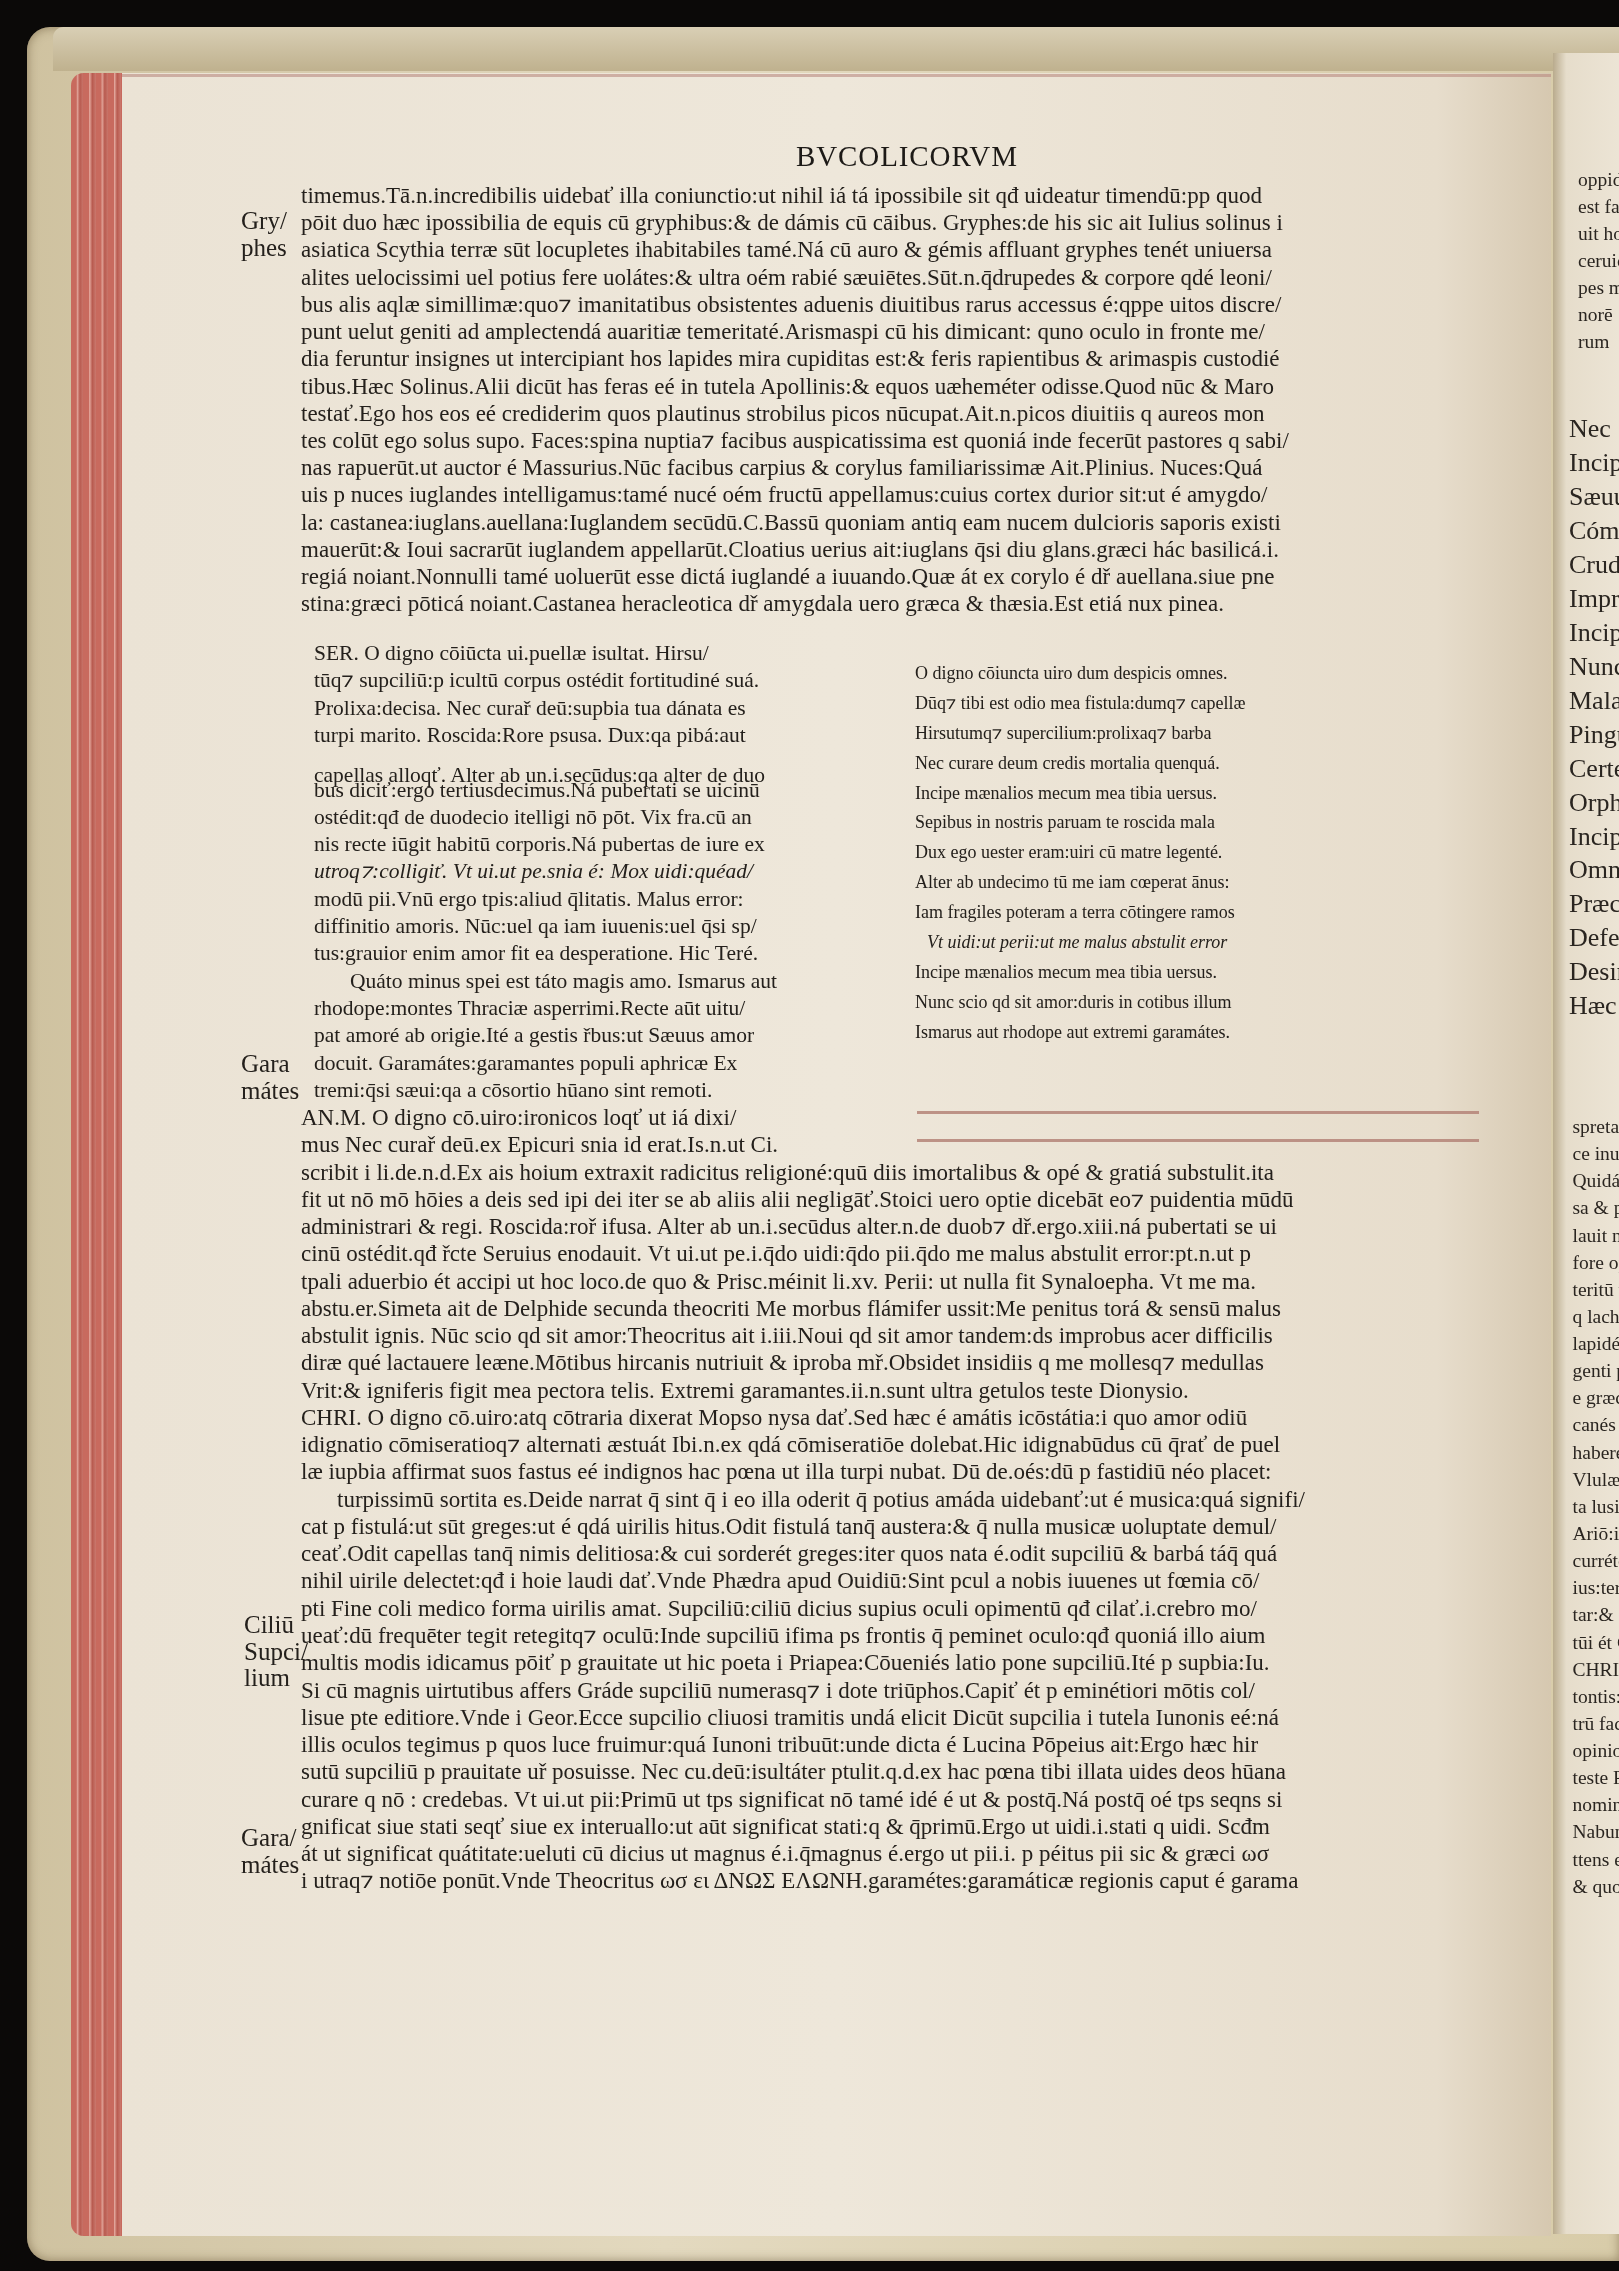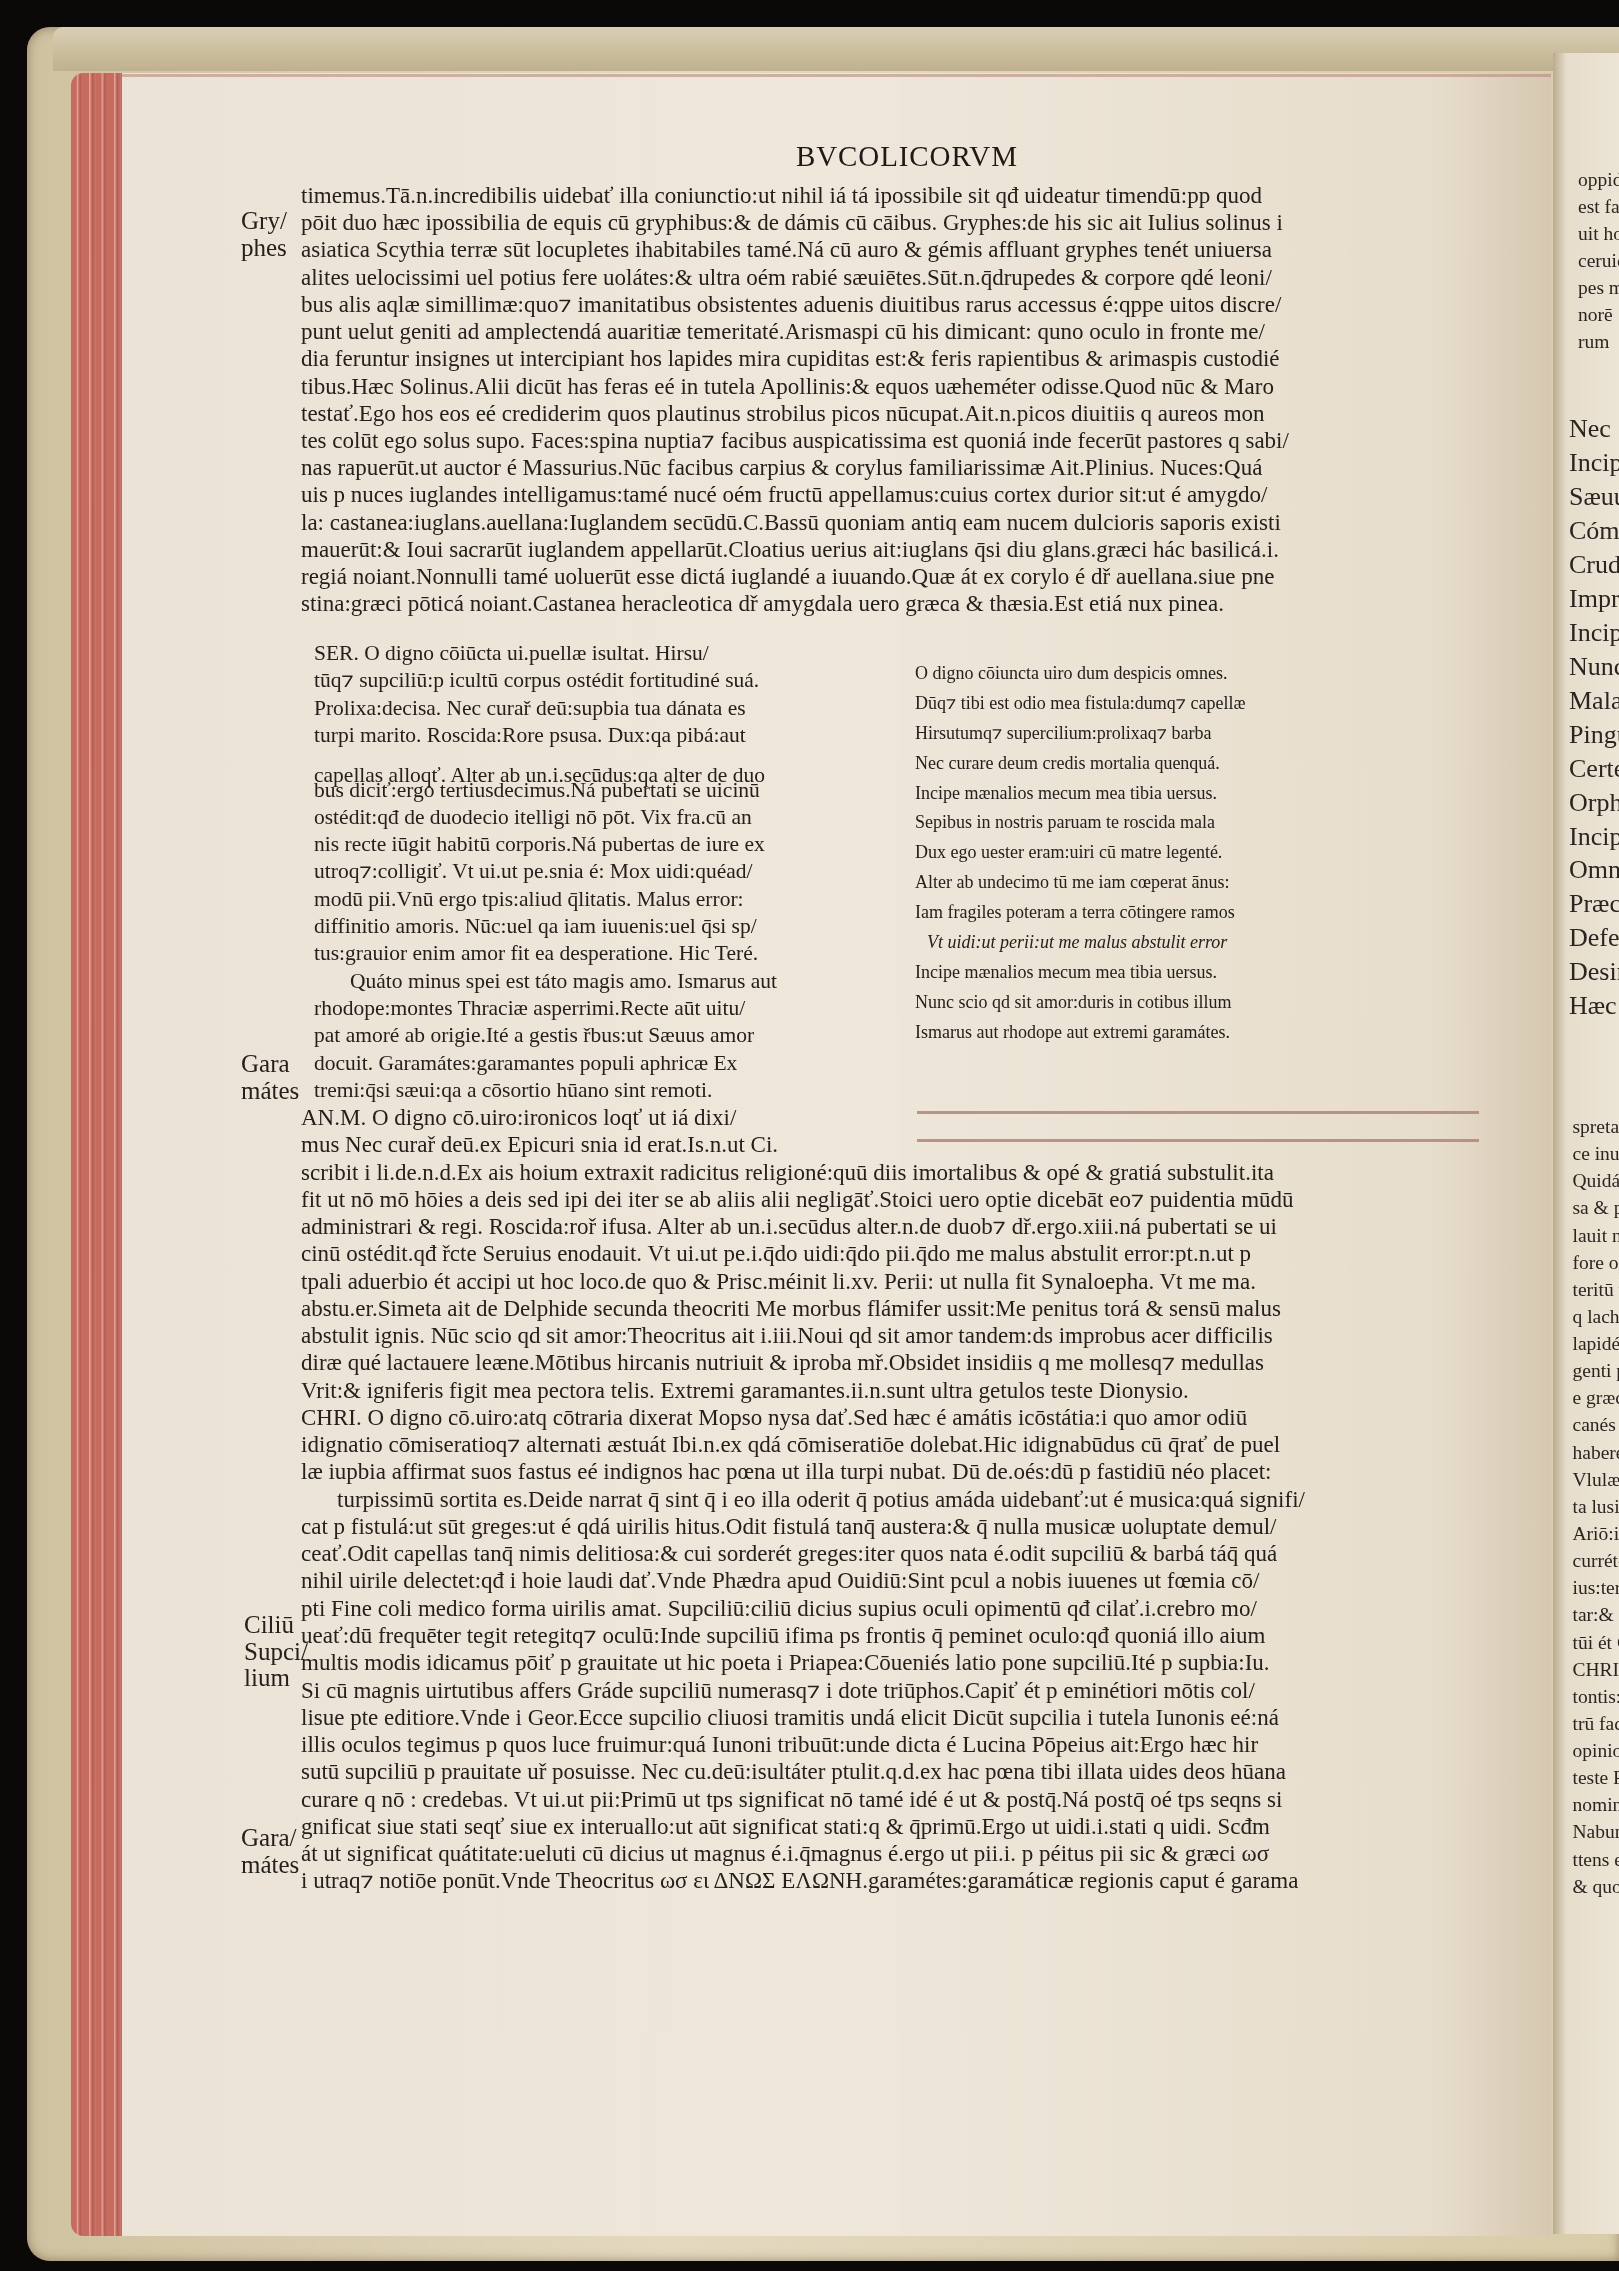--- a/index.html
+++ b/index.html
@@ -60,21 +60,21 @@
 
 <div id="left-block" style="position:absolute;left:314px;top:640px;width:585px;">
     <div class="txt left-line" style="position: absolute; left: 0px; top: 0px;">  SER.   O digno cōiūcta ui.puellæ isultat.  Hirsu/</div>
     <div class="txt left-line" style="position: absolute; left: 0px; top: 27px;">tūq⁊ supciliū:p icultū corpus ostédit fortitudiné suá.</div>
     <div class="txt left-line" style="position: absolute; left: 0px; top: 55px;">  Prolixa:decisa.   Nec curař deū:supbia tua dánata es</div>
     <div class="txt left-line" style="position: absolute; left: 0px; top: 82px;">turpi marito. Roscida:Rore psusa. Dux:qa pibá:aut</div>
     <div class="txt left-line" style="position: absolute; left: 0px; top: 122px;">capellas alloqť.  Alter ab un.i.secūdus:qa alter de duo</div>
     <div class="txt left-line" style="position: absolute; left: 0px; top: 137px;">bus diciť:ergo tertiusdecimus.Ná pubertati se uicinū</div>
     <div class="txt left-line" style="position: absolute; left: 0px; top: 164px;">ostédit:qđ de duodecio itelligi nō pōt.  Vix fra.cū an</div>
     <div class="txt left-line" style="position: absolute; left: 0px; top: 191px;">nis recte iūgit habitū corporis.Ná pubertas de iure ex</div>
-    <div class="txt left-line" style="position: absolute; left: 0px; top: 218px;">utroq⁊:colligiť.  Vt ui.ut pe.snia é: Mox uidi:quéad/</div>
+    <div class="txt left-line" style="position: absolute; left: 0px; top: 218px; font-style: italic;">utroq⁊:colligiť.  Vt ui.ut pe.snia é: Mox uidi:quéad/</div>
     <div class="txt left-line" style="position: absolute; left: 0px; top: 246px;">modū pii.Vnū ergo tpis:aliud q̄litatis.  Malus error:</div>
     <div class="txt left-line" style="position: absolute; left: 0px; top: 273px;">diffinitio amoris.  Nūc:uel qa iam iuuenis:uel q̄si sp/</div>
     <div class="txt left-line" style="position: absolute; left: 0px; top: 300px;">tus:grauior enim amor fit ea desperatione. Hic Teré.</div>
     <div class="txt left-line" style="position: absolute; left: 0px; top: 328px; margin-left: 36px;">Quáto minus spei est táto magis amo.  Ismarus aut</div>
     <div class="txt left-line" style="position: absolute; left: 0px; top: 355px;">rhodope:montes Thraciæ asperrimi.Recte aūt uitu/</div>
     <div class="txt left-line" style="position: absolute; left: 0px; top: 382px;">pat amoré ab origie.Ité a gestis řbus:ut Sæuus amor</div>
     <div class="txt left-line" style="position: absolute; left: 0px; top: 410px;">docuit.  Garamátes:garamantes populi aphricæ Ex</div>
     <div class="txt left-line" style="position: absolute; left: 0px; top: 437px;">tremi:q̄si sæui:qa a cōsortio hūano sint remoti.</div>
   </div>
 

